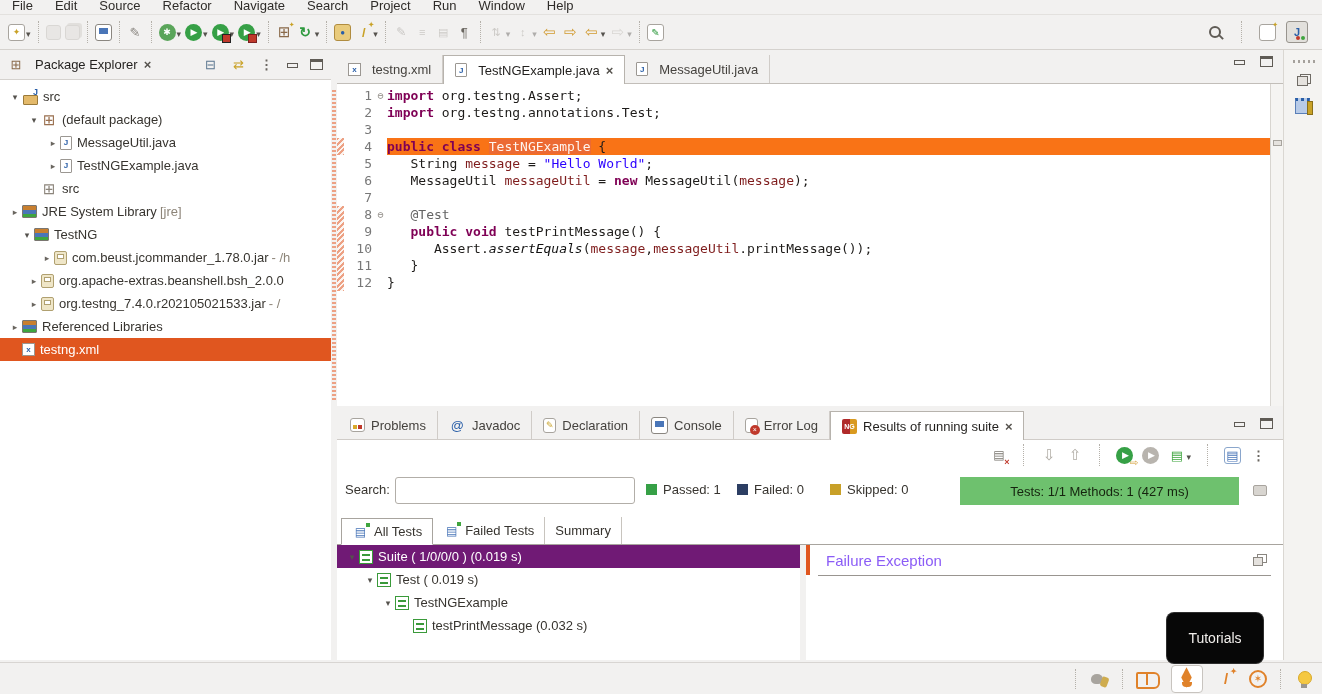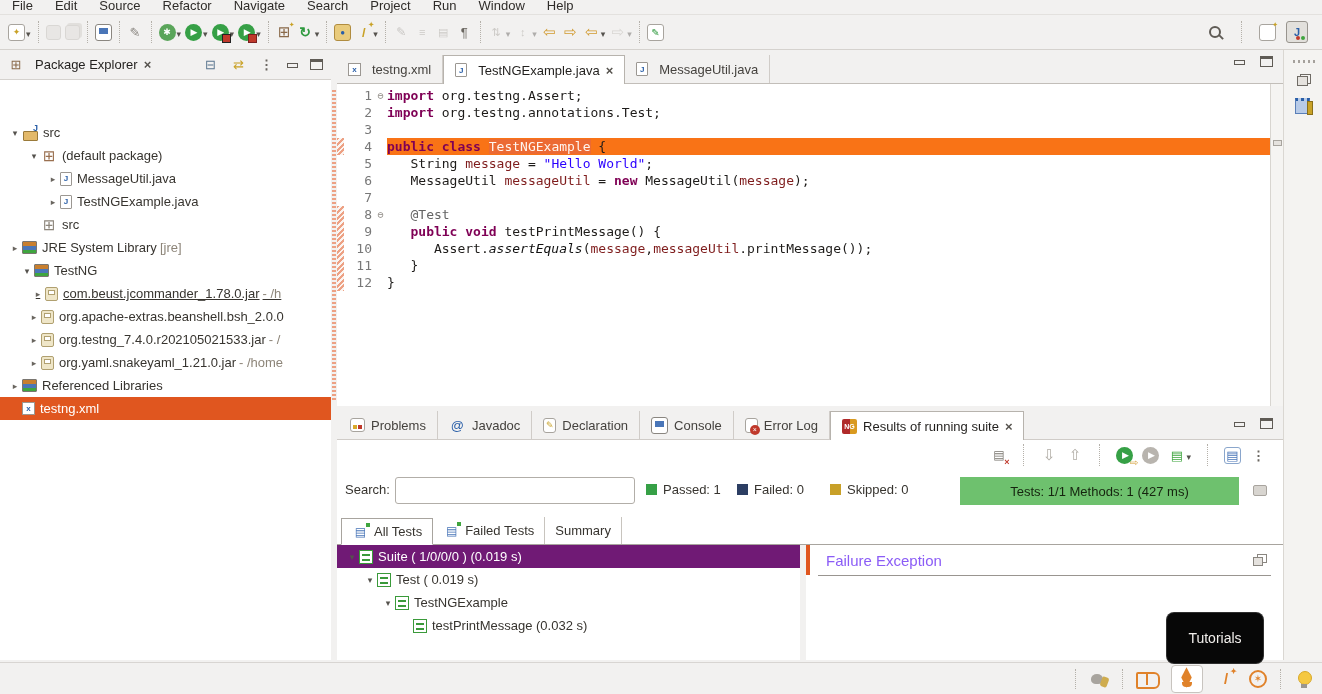--- a/index.html
+++ b/index.html
@@ -77,21 +77,21 @@
   .tclose::before { content:"×"; font-size:13px; font-weight:bold; color:#55524d; }
 
   
   .content { position:absolute; left:0; top:50px; right:0; bottom:32px; }
 
   
   .left-panel { position:absolute; left:0; top:0; width:331px; height:610px; background:#fff; }
   .lp-header { height:30px; display:flex; align-items:center; background:#f2f1f0; border-bottom:1px solid #d5d2ce; padding:0 8px; }
   .lp-title { display:flex; align-items:center; gap:6px; font-size:13px; color:#211f1d; }
   .lp-icons { margin-left:auto; display:flex; align-items:center; gap:11px; }
-  .lp-tree { position:absolute; left:0; right:0; top:31px; bottom:0; background:#fff; padding-top:4px; overflow:hidden;margin-top:36px; }
+  .lp-tree { position:absolute; left:0; right:0; top:31px; bottom:0; background:#fff; padding-top:4px; overflow:hidden; }
   .trow { height:23px; display:flex; align-items:center; font-size:13px; color:#37342f; white-space:nowrap; overflow:hidden; }
   .trow.sel { background:#e0561f; color:#fff; }
   .exp { width:14px; text-align:center; flex:none; font-size:9px; color:#55524d; }
   .trow.sel .exp { color:#fff; }
   .exp.open::before { content:"▾"; }
   .exp.closed::before { content:"▸"; color:#6a6660; }
   .tsuffix { color:#8d8579; margin-left:3px; }
 
   
   .fi { width:16px; height:16px; display:inline-flex; align-items:center; justify-content:center; position:relative; margin-right:5px; flex:none; }
@@ -391,42 +391,36 @@
             <span class="exp closed"></span>
             <span class="fi fi-library"></span>
             <span>JRE System Library</span>
             <span class="tsuffix"> [jre]</span>
           </div>
           <div class="trow" style="padding-left: 20px;">
             <span class="exp open"></span>
             <span class="fi fi-library"></span>
             <span>TestNG</span>
           </div>
-          <div class="trow" style="padding-left: 31px; text-decoration: underline;">
+          <div class="trow" style="padding-left: 40px;">
             <span class="exp closed"></span>
             <span class="fi fi-jar"></span>
             <span>com.beust.jcommander_1.78.0.jar</span>
             <span class="tsuffix"> - /h</span>
           </div>
           <div class="trow" style="padding-left: 27px;">
             <span class="exp closed"></span>
             <span class="fi fi-jar"></span>
             <span>org.apache-extras.beanshell.bsh_2.0.0</span>
           </div>
           <div class="trow" style="padding-left: 27px;">
             <span class="exp closed"></span>
             <span class="fi fi-jar"></span>
             <span>org.testng_7.4.0.r202105021533.jar</span>
             <span class="tsuffix"> - /</span>
-          </div>
-          <div class="trow" style="padding-left: 27px;">
-            <span class="exp closed"></span>
-            <span class="fi fi-jar"></span>
-            <span>org.yaml.snakeyaml_1.21.0.jar</span>
-            <span class="tsuffix"> - /home</span>
           </div>
           <div class="trow" style="padding-left: 8px;">
             <span class="exp closed"></span>
             <span class="fi fi-library"></span>
             <span>Referenced Libraries</span>
           </div>
           <div class="trow sel" style="padding-left: 8px;">
             <span class="exp"></span>
             <span class="fi fi-xml">x</span>
             <span>testng.xml</span>

